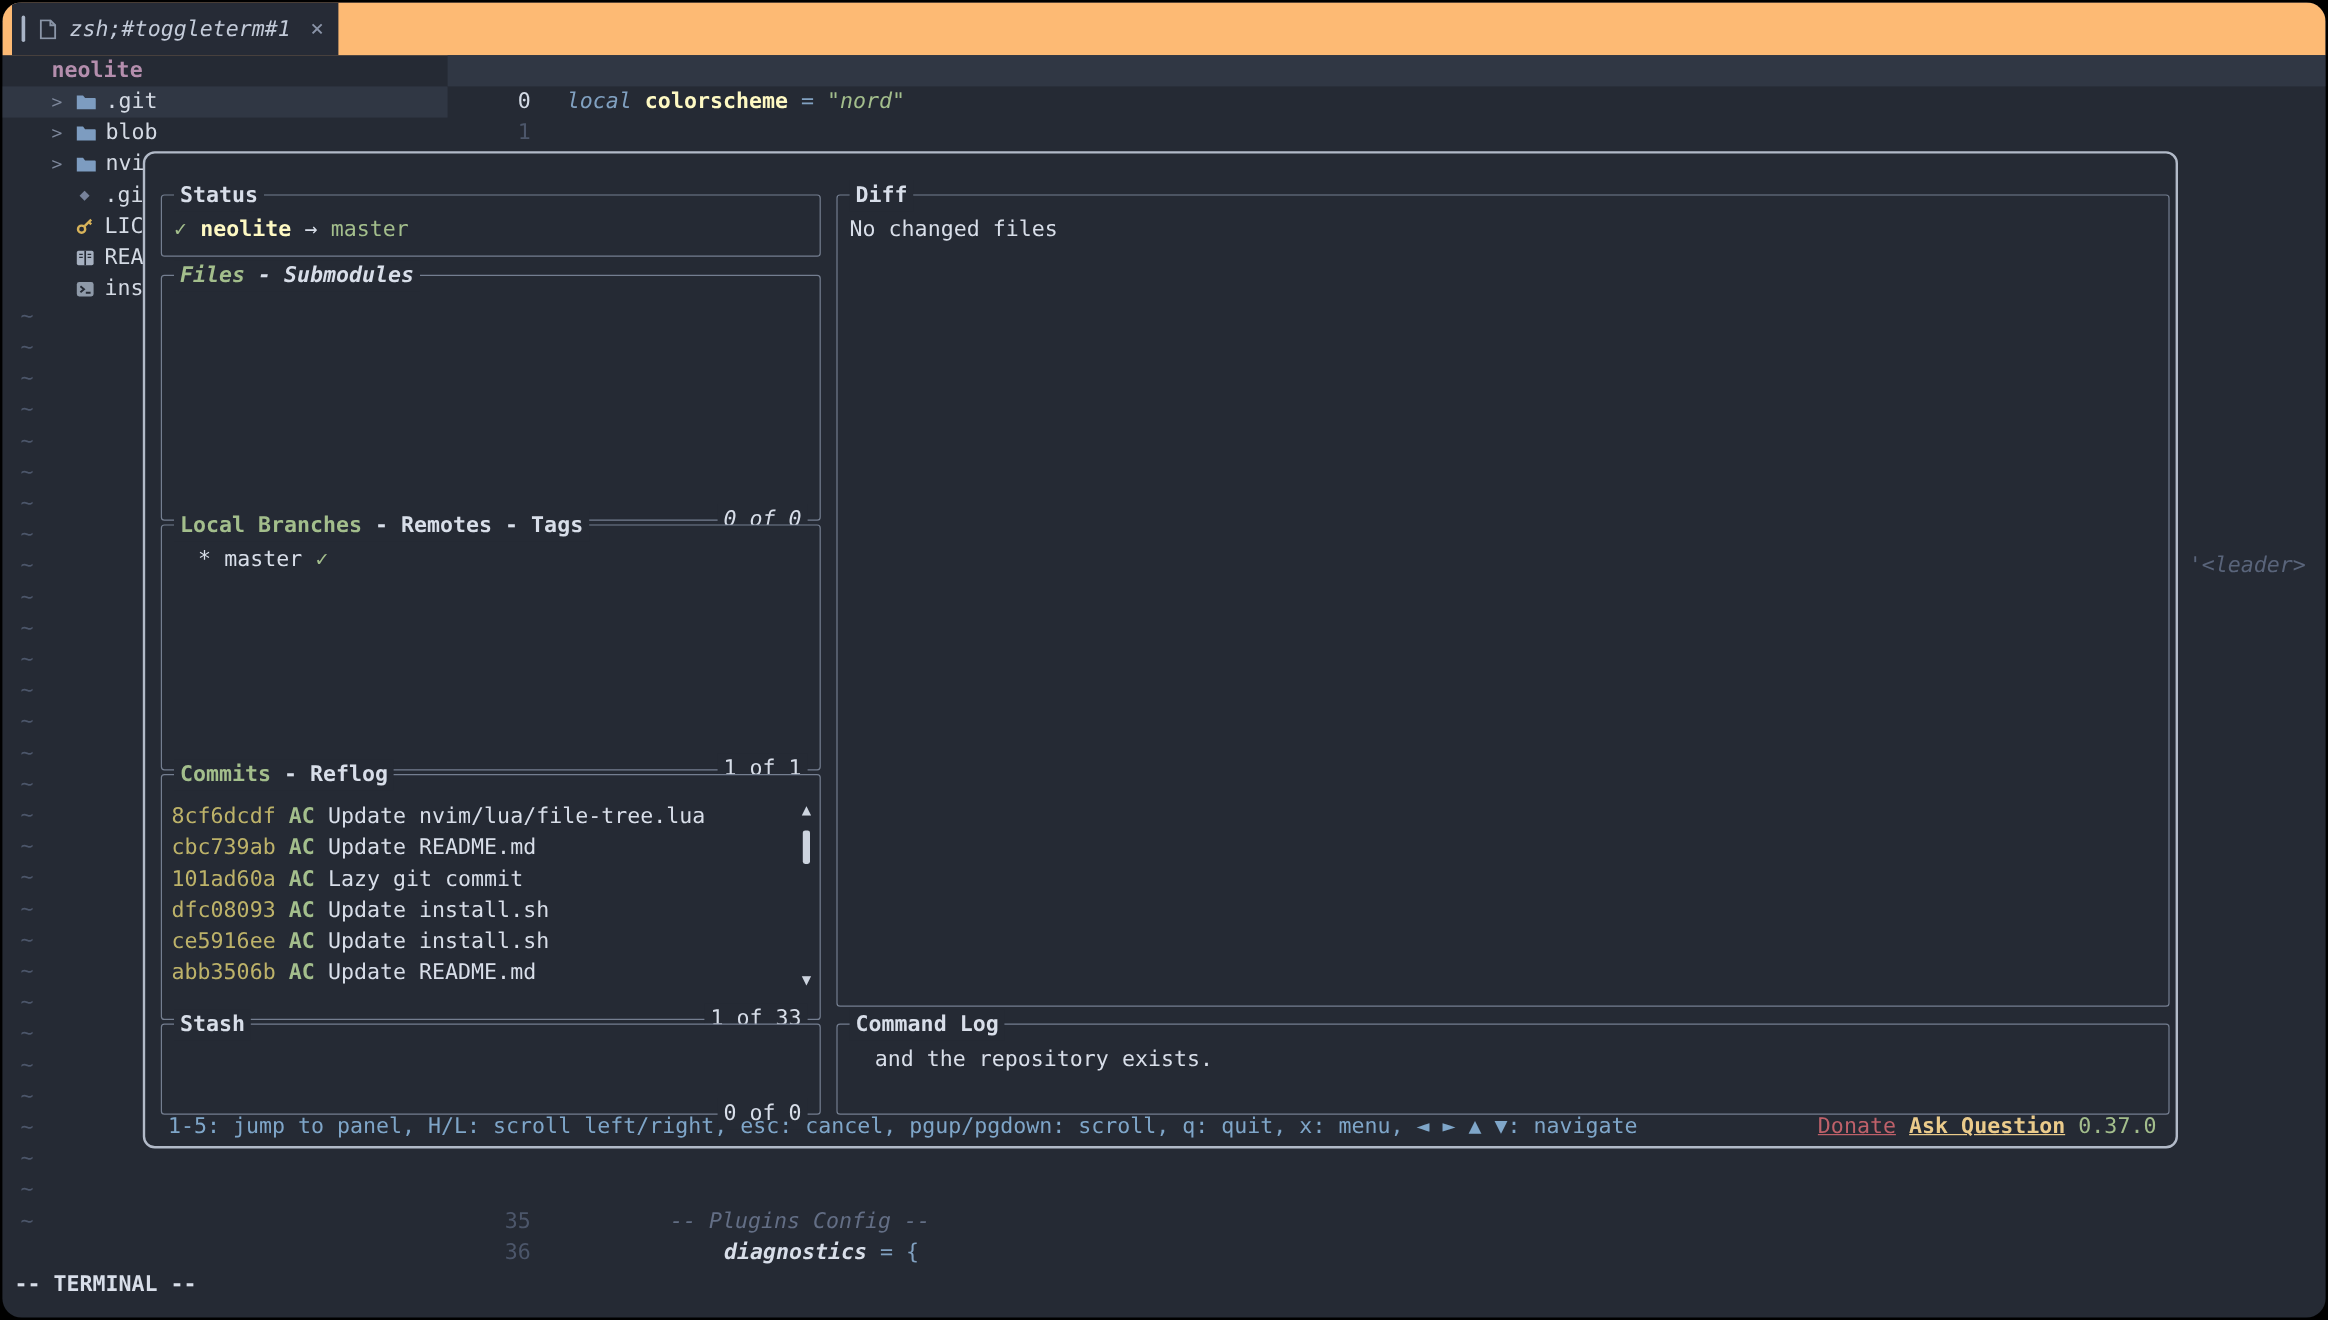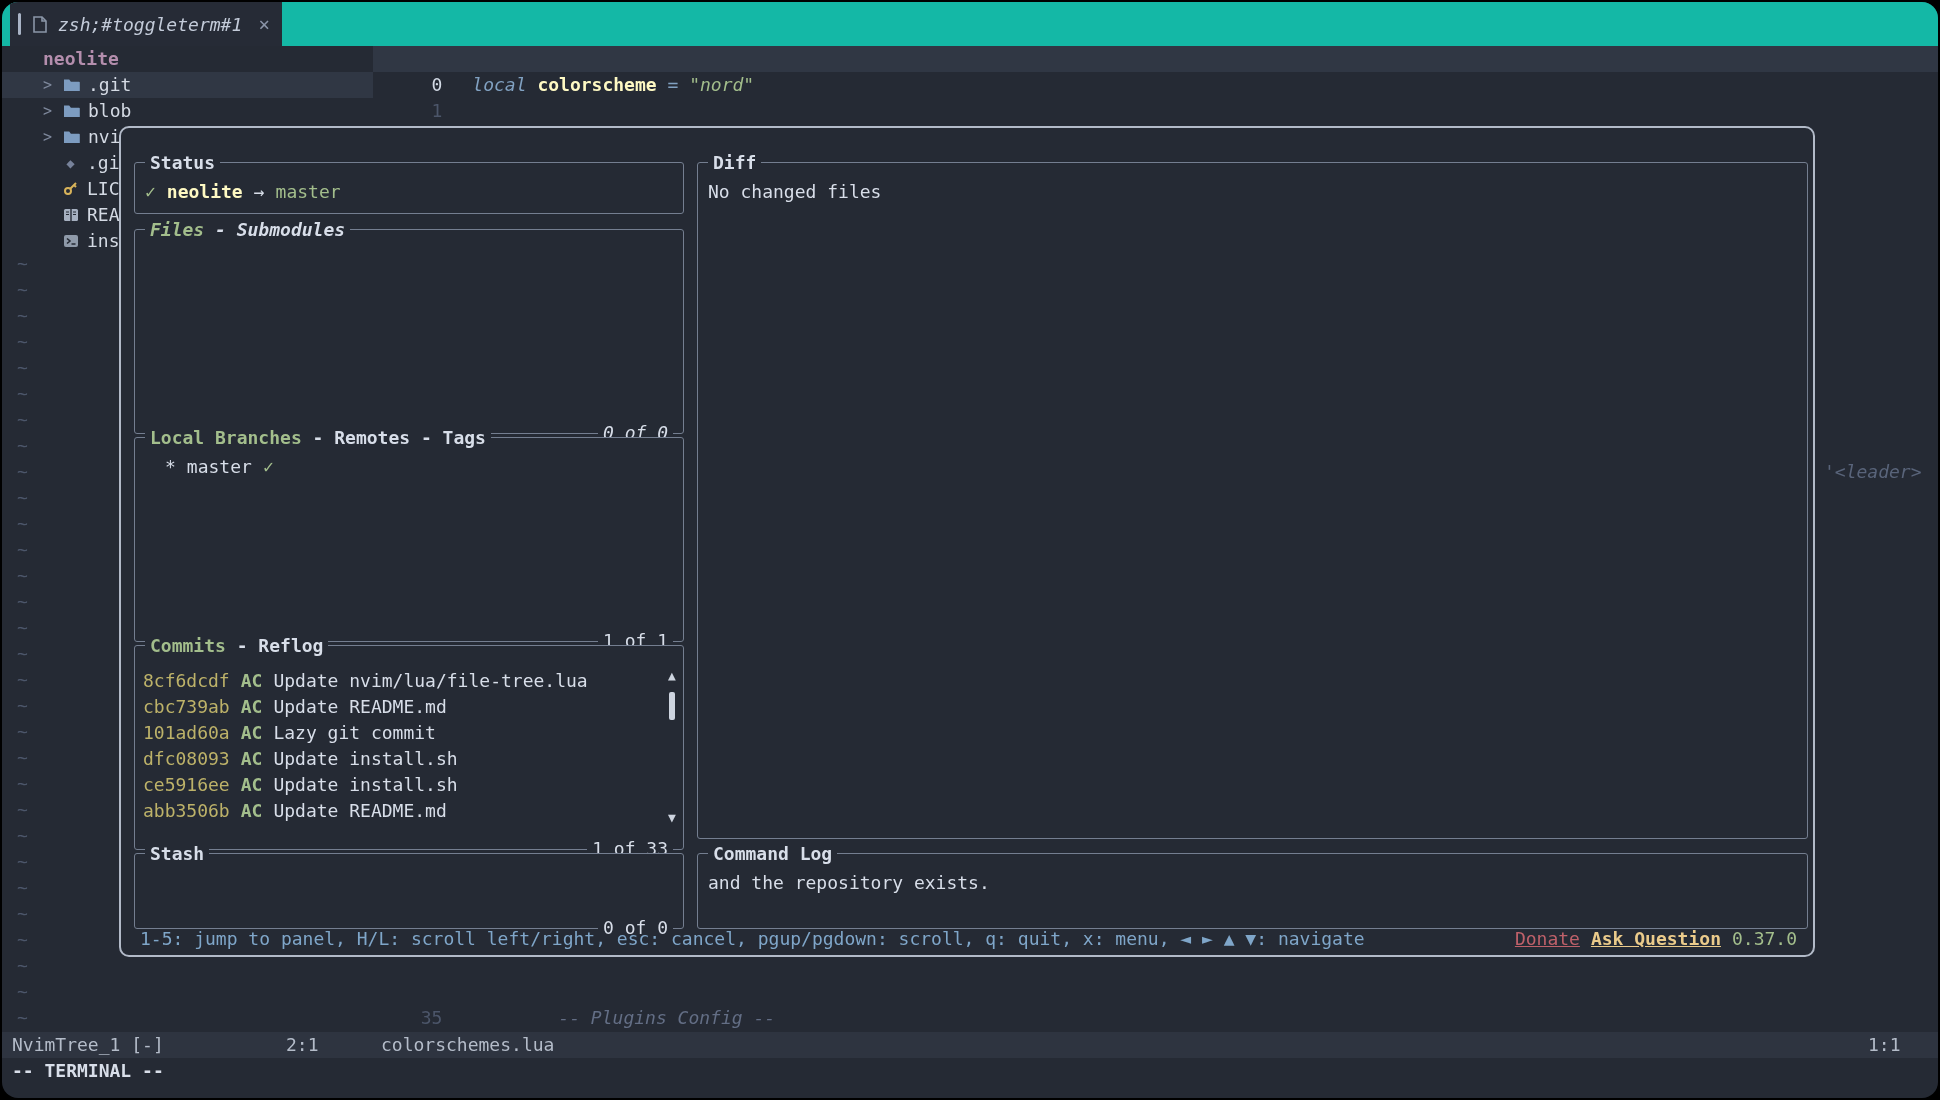--- a/index.html
+++ b/index.html
@@ -1,21 +1,21 @@
 <!DOCTYPE html>
 <html><head>
 <meta charset="utf-8">
 <style>
   * { margin:0; padding:0; box-sizing:border-box; }
   html,body { width:1940px; height:1100px; background:#000; }
   body { font-family:"DejaVu Sans Mono","DejaVu Sans",monospace; font-size:18px; color:#d8dee9; }
   .screen { position:absolute; inset:2px; border-radius:16px; background:#252a34; overflow:hidden; }
 
   
-  .tabbar { position:absolute; top:0; left:0; right:0; height:44px; background:#14b8a6; }
+  .tabbar { position:absolute; top:0; left:0; right:0; height:44px; background:#fdba74; }
   .tab { position:absolute; left:8px; top:0; height:44px; width:272px; background:#262b36;
          display:flex; align-items:center; gap:10px; padding:0 12px 0 8px; }
   .tab-accent { width:3px; height:22px; background:#a9b4c6; border-radius:2px; flex:none; }
   .tab-title { font-style:italic; color:#c3cbd9; white-space:pre; }
   .tab-close { margin-left:auto; color:#8a94a8; font-size:19px; cursor:pointer; }
 
   
   .row { position:absolute; left:371px; right:0; height:26px; line-height:26px; white-space:pre; }
   .row .gutter { display:inline-block; width:26px; text-align:right; color:#4c566a; margin-right:30px; }
   .row .gutter.cur { color:#d3dae5; }
@@ -59,21 +59,21 @@
   .pcontent { line-height:26px; white-space:pre; }
   .green { color:#a3be8c; }
   .flexrow { display:flex; gap:11px; align-items:center; }
 
   .p-status   { left:13px;  top:34px;  width:550px; height:52px; }
   .p-files    { left:13px;  top:101px; width:550px; height:205px;font-style:italic; }
   .p-branches { left:13px;  top:309px; width:550px; height:205px; }
   .p-commits  { left:13px;  top:517px; width:550px; height:205px; }
   .p-stash    { left:13px;  top:725px; width:550px; height:76px; }
   .p-diff     { left:576px; top:34px;  width:1111px; height:677px; }
-  .p-cmdlog   { left:576px; top:725px; width:1111px; height:76px; }
+  .p-cmdlog   { left:576px; top:725px; width:1111px; height:76px;padding-left:21px; }
 
   .commit-row { height:26px; line-height:26px; padding-left:8px; display:flex; gap:11px; cursor:pointer; }
   .commit-hash { color:#bdb269; }
   .commit-author { color:#a3be8c; font-weight:bold; }
   .commit-msg { color:#d8dee9; }
   .commits-list { padding-top:22px; }
 
   .scrollbar { position:absolute; right:3px; top:22px; bottom:24px; width:16px; color:#cdd4df; }
   .sb-up   { position:absolute; top:0; left:0; right:0; text-align:center; font-size:13px; cursor:pointer; }
   .sb-down { position:absolute; bottom:0; left:0; right:0; text-align:center; font-size:13px; cursor:pointer; }
@@ -304,22 +304,16 @@
     </div>
 
     <div class="help-bar">1-5: jump to panel, H/L: scroll left/right, esc: cancel, pgup/pgdown: scroll, q: quit, x: menu, ◄ ► ▲ ▼: navigate</div>
     <div class="links">
       <span class="link-donate">Donate</span>
       <span class="link-ask">Ask Question</span>
       <span class="version">0.37.0</span>
     </div>
   </div>
 
-  <div class="statusline">
-    <span class="sl-buffer">NvimTree_1 [-]</span>
-    <span class="sl-treepos">2:1</span>
-    <span class="sl-file">colorschemes.lua</span>
-    <span class="sl-pos">1:1</span>
-  </div>
 
   <div class="modeline">-- TERMINAL --</div>
 
 </div>
 
 </body></html>

